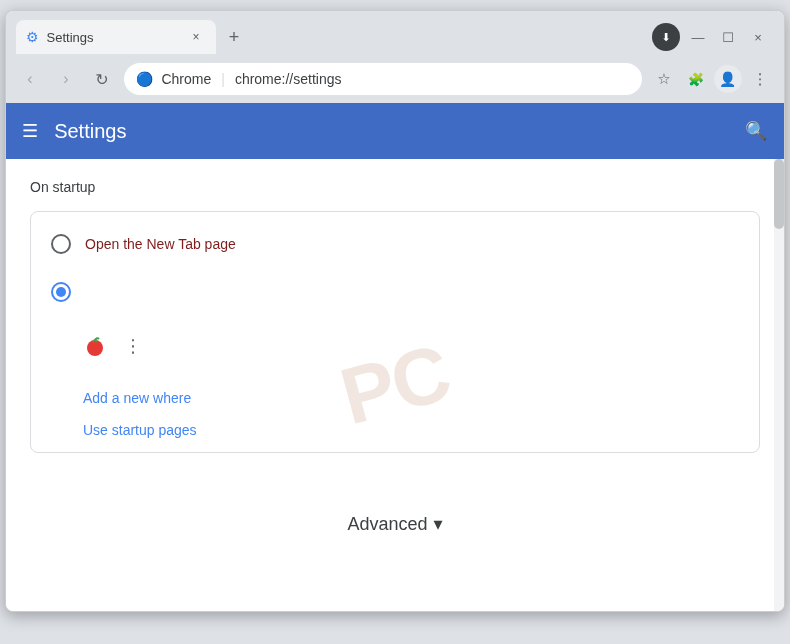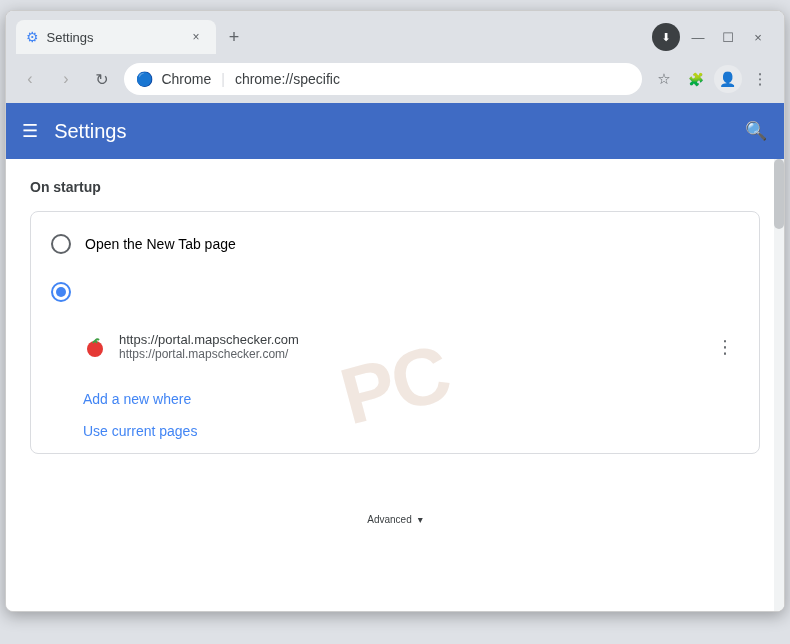--- a/index.html
+++ b/index.html
@@ -153,21 +153,21 @@
     .settings-body::-webkit-scrollbar { width: 10px; }
     .settings-body::-webkit-scrollbar-track { background: #f1f3f4; }
     .settings-body::-webkit-scrollbar-thumb { background: #c4c7ca; border-radius: 5px; }
 
     .on-startup-section {
       padding: 20px 24px;
     }
     .section-title {
       font-size: 14px;
       color: #3c4043;
-      font-weight: 700;
+      font-weight: 400;
       margin-bottom: 16px;
     }
 
     .options-card {
       border: 1px solid #dadce0;
       border-radius: 8px;
       padding: 8px 0;
       background: white;
     }
 
@@ -190,21 +190,21 @@
       border-color: #4285f4;
     }
     .radio-inner {
       width: 10px; height: 10px;
       border-radius: 50%;
       background: #4285f4;
     }
 
     .option-label {
       font-size: 14px;
-      color: #000000;
+      color: #7f1d1d;
     }
 
     .startup-pages-container {
       padding: 8px 20px 12px 52px;
     }
 
     .startup-page-item {
       display: flex;
       align-items: center;
       padding: 8px 0;
@@ -242,21 +242,21 @@
       padding: 10px 20px 6px 52px;
       display: block;
     }
 
     .advanced-section {
       display: flex;
       align-items: center;
       justify-content: center;
       padding: 20px;
       gap: 6px;
-      font-size: 10px;
+      font-size: 18px;
       color: #3c4043;
       cursor: pointer;
       position: absolute;
       bottom: 0;
       left: 0;
       right: 0;
     }
 
     
     .watermark {
@@ -314,21 +314,21 @@
   </div>
 
   <div class="address-bar">
     <div class="nav-btn disabled">‹</div>
     <div class="nav-btn disabled">›</div>
     <div class="nav-btn">↻</div>
     <div class="omnibox">
       <span style="font-size:14px;">🔵</span>
       <span>Chrome</span>
       <span style="color:#dadce0; margin: 0 2px;">|</span>
-      <span>chrome://specific</span>
+      <span>chrome://settings</span>
     </div>
     <div class="toolbar-right">
       <div class="omnibox-action-btn">☆</div>
       <div class="omnibox-action-btn" style="font-size:13px;">🧩</div>
       <div class="profile-btn" style="font-size:14px;">👤</div>
       <div class="omnibox-action-btn">⋮</div>
     </div>
   </div>
 
   <div class="settings-header">
@@ -362,31 +362,27 @@
         <div class="startup-pages-container">
           <div class="startup-page-item">
             <div class="page-favicon">
               
               <svg width="24" height="24" viewBox="0 0 24 24">
                 <circle cx="12" cy="14" r="8" fill="#e53935"></circle>
                 <path d="M10 8 Q12 4 14 8" stroke="#43a047" stroke-width="2" fill="none"></path>
                 <path d="M12 6 Q14 3 16 5" stroke="#43a047" stroke-width="2" fill="none"></path>
               </svg>
             </div>
-            <div class="page-info">
-              <div class="page-name">https://portal.mapschecker.com</div>
-              <div class="page-url">https://portal.mapschecker.com/</div>
-            </div>
             <div class="page-menu">⋮</div>
           </div>
         </div>
 
         <div class="link-btn">Add a new where</div>
 
-        <div class="link-btn">Use current pages</div>
+        <div class="link-btn">Use startup pages</div>
 
       </div>
     </div>
 
     <div class="advanced-section" style="position: relative; bottom: auto; margin-top: 20px;">
       <span>Advanced</span>
       <span>▾</span>
     </div>
 
     <div class="scroll-track">

